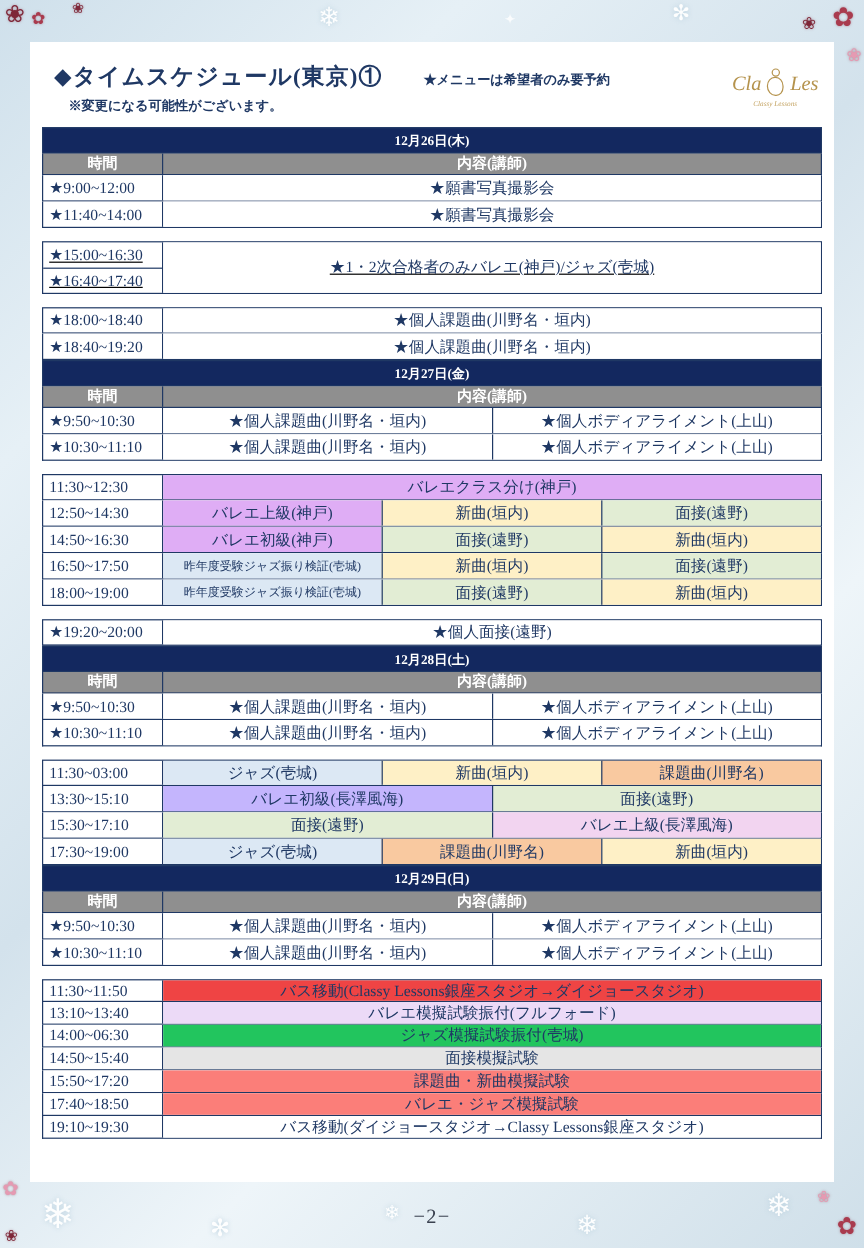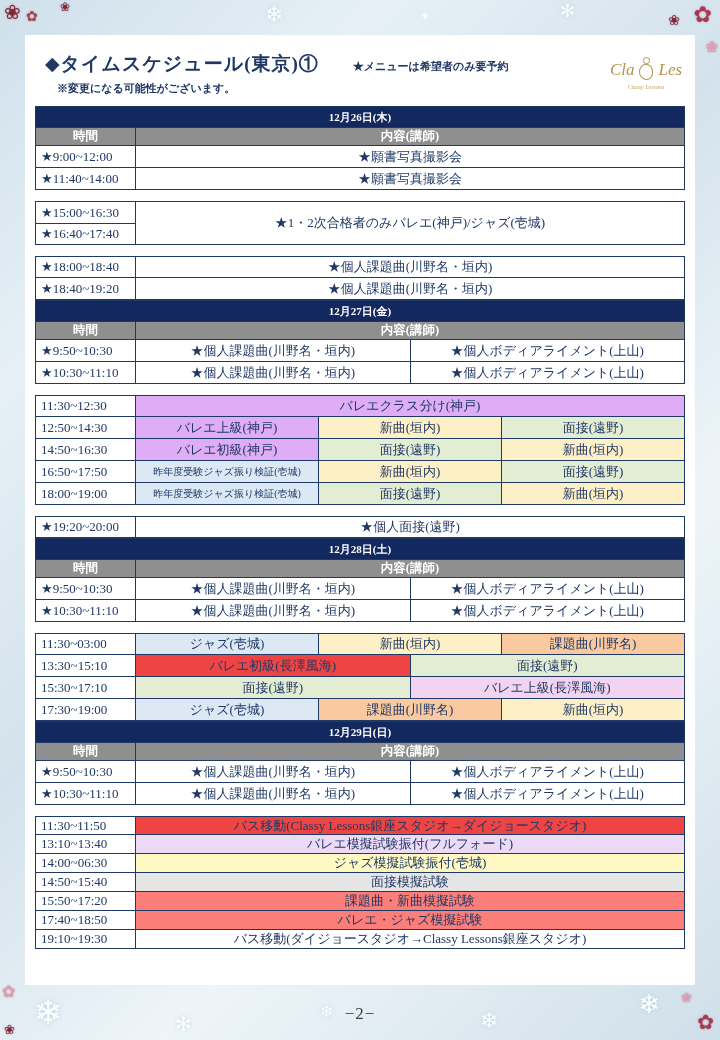--- a/index.html
+++ b/index.html
@@ -46,21 +46,21 @@
   .daterow { height:22px; background:#13285f; color:#ffffff; font-weight:bold; font-size:11px;
              display:flex; align-items:center; justify-content:center;
              border:1px solid var(--bd); }
   .headrow { height:18px; display:flex; background:#8f8f8f; color:#ffffff; font-weight:bold; font-size:12.5px;
              border:1px solid var(--bd); border-top:none; }
   .h-time { flex:0 0 100px; display:flex; align-items:center; justify-content:center; border-right:1px solid var(--bd); }
   .h-content { flex:1; display:flex; align-items:center; justify-content:center; }
 
   .trow { display:flex; height:22px; background:#ffffff; border:1px solid var(--bd); border-top:none; }
   .trow.bt { border-top:1px solid var(--bd); }
-  .trow.dbl { height:44px; }
+  .trow.dbl { height:44px;text-decoration:underline; }
   .trow.sm { height:19px; }
   .gaprow { height:11px; background:transparent; }
 
   .time { flex:0 0 100px; display:flex; align-items:center; padding-left:5px;
           border-right:1px solid var(--bd); font-size:13px; color:#1f3864; white-space:nowrap; }
   .time.stack { flex-direction:column; padding:0; align-items:stretch; }
   .time-sub { height:50%; display:flex; align-items:center; padding-left:5px; font-size:13px; color:#1f3864; }
   .time-sub.tb { border-top:1px solid var(--bd); }
 
   .cells { flex:1; display:flex; }
@@ -248,21 +248,21 @@
           <div class="time">11:30~03:00</div>
           <div class="cells">
             <div class="cell" style="flex: 2 1 0%; background: rgb(220, 232, 244);">ジャズ(壱城)</div>
             <div class="cell bl" style="flex: 2 1 0%; background: rgb(254, 240, 198);">新曲(垣内)</div>
             <div class="cell bl" style="flex: 2 1 0%; background: rgb(249, 201, 160);">課題曲(川野名)</div>
           </div>
         </div>
         <div class="trow">
           <div class="time">13:30~15:10</div>
           <div class="cells">
-            <div class="cell" style="flex: 3 1 0%; background: #ef4444;">バレエ初級(長澤風海)</div>
+            <div class="cell" style="flex: 3 1 0%; background: #c4b5fd;">バレエ初級(長澤風海)</div>
             <div class="cell bl" style="flex: 3 1 0%; background: rgb(226, 237, 212);">面接(遠野)</div>
           </div>
         </div>
         <div class="trow">
           <div class="time">15:30~17:10</div>
           <div class="cells">
             <div class="cell" style="flex: 3 1 0%; background: rgb(226, 237, 212);">面接(遠野)</div>
             <div class="cell bl" style="flex: 3 1 0%; background: rgb(242, 212, 240);">バレエ上級(長澤風海)</div>
           </div>
         </div>
@@ -302,21 +302,21 @@
         </div>
         <div class="trow sm">
           <div class="time">13:10~13:40</div>
           <div class="cells">
             <div class="cell" style="flex: 6 1 0%; background: rgb(236, 218, 247);">バレエ模擬試験振付(フルフォード)</div>
           </div>
         </div>
         <div class="trow sm">
           <div class="time">14:00~06:30</div>
           <div class="cells">
-            <div class="cell" style="flex: 6 1 0%; background: #fef9c3;">ジャズ模擬試験振付(壱城)</div>
+            <div class="cell" style="flex: 6 1 0%; background: #22c55e;">ジャズ模擬試験振付(壱城)</div>
           </div>
         </div>
         <div class="trow sm">
           <div class="time">14:50~15:40</div>
           <div class="cells">
             <div class="cell" style="flex: 6 1 0%; background: #e5e5e5;">面接模擬試験</div>
           </div>
         </div>
         <div class="trow sm">
           <div class="time">15:50~17:20</div>

